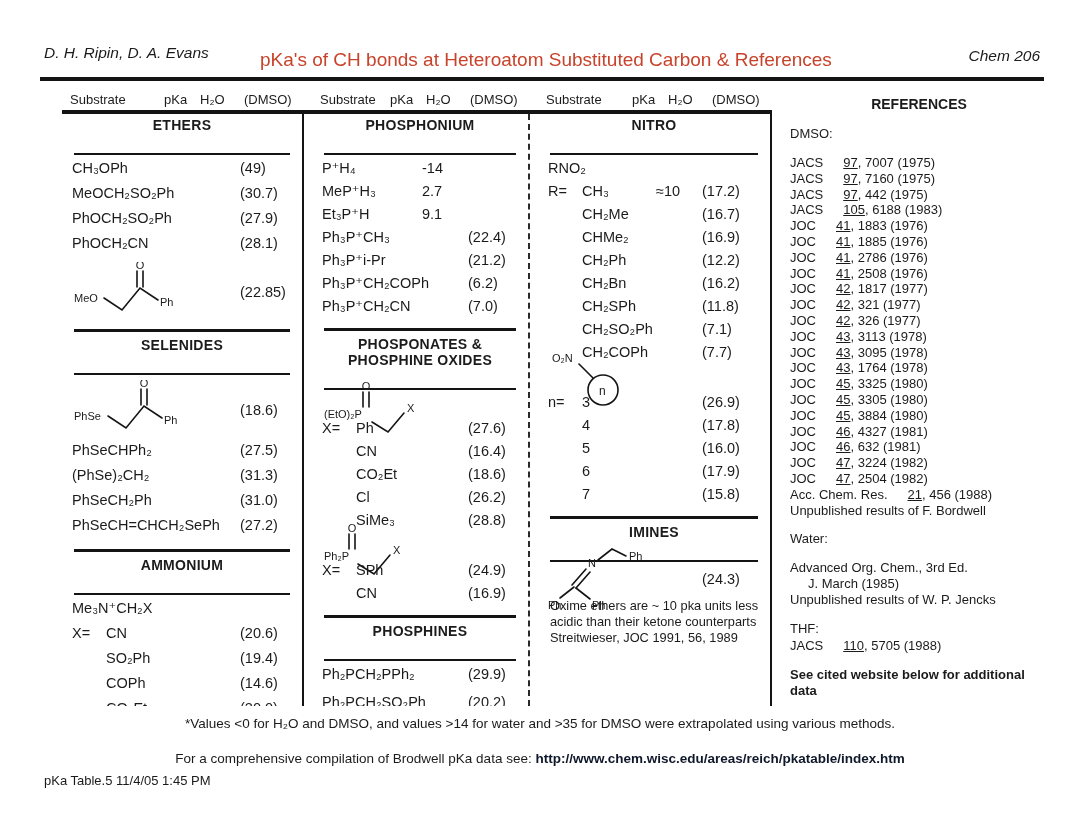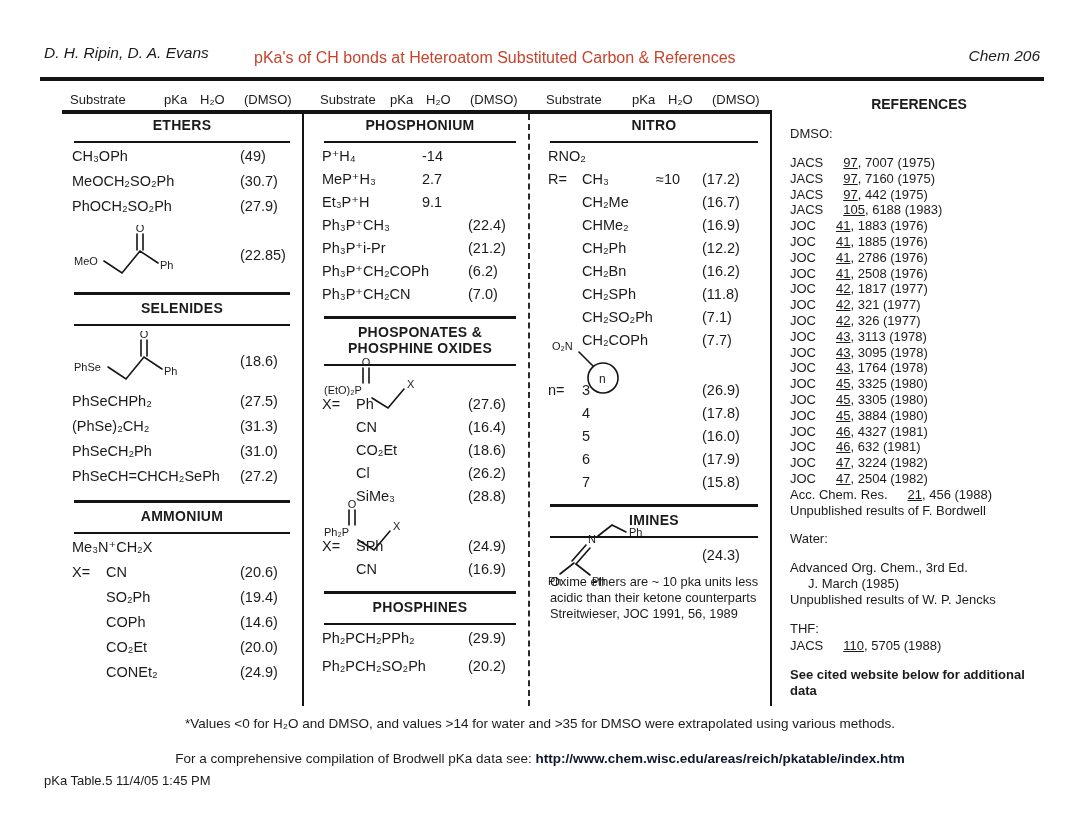--- a/index.html
+++ b/index.html
@@ -1,41 +1,41 @@
 <!DOCTYPE html>
 <html><head>
 <meta charset="utf-8">
 <style>
   html,body{margin:0;padding:0;background:#e8e8e8;}
   .page{position:relative;width:1080px;height:834px;background:#ffffff;
         font-family:"Liberation Sans","DejaVu Sans",sans-serif;color:#1b1b1b;overflow:hidden;}
   
   .authors{position:absolute;left:44px;top:44px;font-size:15.5px;font-style:italic;}
-  .title{position:absolute;left:254px;top:49px;font-size:16px;color:#c8432b;}
+  .title{position:absolute;left:260px;top:49px;font-size:19px;color:#c8432b;}
   .course{position:absolute;right:40px;top:47px;font-size:15.5px;font-style:italic;}
   .headrule{position:absolute;left:40px;top:77px;width:1004px;height:4px;background:#141414;}
   
   .chg{position:absolute;top:92px;display:flex;align-items:baseline;font-size:13px;}
   .chg .h-sub{flex:1;padding-left:8px;}
   .chg .h-pka{width:36px;}
   .chg .h-h2o{width:44px;}
   .chg .h-dmso{width:58px;}
   .chg1{left:62px;width:240px;}
   .chg2{left:312px;width:216px;}
   .chg3{left:538px;width:232px;}
   .colrule{position:absolute;left:62px;top:110px;width:710px;height:4px;background:#141414;}
   
   .col{position:absolute;top:114px;height:592px;overflow:hidden;}
   .col1{left:62px;width:240px;border-right:2px solid #141414;}
   .col2{left:312px;width:216px;border-right:2px dashed #2a2a2a;}
   .col3{left:538px;width:232px;border-right:2px solid #141414;}
   section{display:block;}
   .sechead{margin:7px 12px 5px;border-top:3px solid #141414;border-bottom:2px solid #141414;
            text-align:center;font-weight:bold;font-size:14px;letter-spacing:.3px;
-           padding:5px 0 8px;line-height:1.15;}
+           padding:5px 0 20px;line-height:1.15;}
   section.first .sechead{border-top:none;margin-top:0;padding-top:3px;}
   .row{display:flex;align-items:baseline;height:25px;padding:0 4px 0 10px;font-size:14.5px;}
   .col2 .row{height:23px;}
   .col3 .row{height:23px;}
   .row .pre{width:34px;flex:none;}
   .row .lbl{flex:1;min-width:0;}
   .row .mid{width:46px;flex:none;}
   .row .val{flex:none;}
   .col1 .val{width:58px;}
   .col2 .val{width:56px;}
@@ -107,20 +107,26 @@
             <span class="val">(30.7)</span>
           </div>
 
           <div class="row">
 
             <span class="lbl">PhOCH₂SO₂Ph</span>
 
             <span class="val">(27.9)</span>
           </div>
 
+          <div class="row">
+
+            <span class="lbl">PhOCH₂CN</span>
+
+            <span class="val">(28.1)</span>
+          </div>
         </div>
       <div class="row structrow">
         <span class="lbl">
           <svg width="150" height="60" viewBox="0 0 150 60">
             <text x="2" y="40" font-size="11">MeO</text>
             <path d="M32,36 L50,48 L68,26 L86,38"></path>
             <path d="M65,25 L65,9 M71,25 L71,9"></path>
             <text x="68" y="7" font-size="11" text-anchor="middle">O</text>
             <text x="88" y="44" font-size="11">Ph</text>
           </svg>

